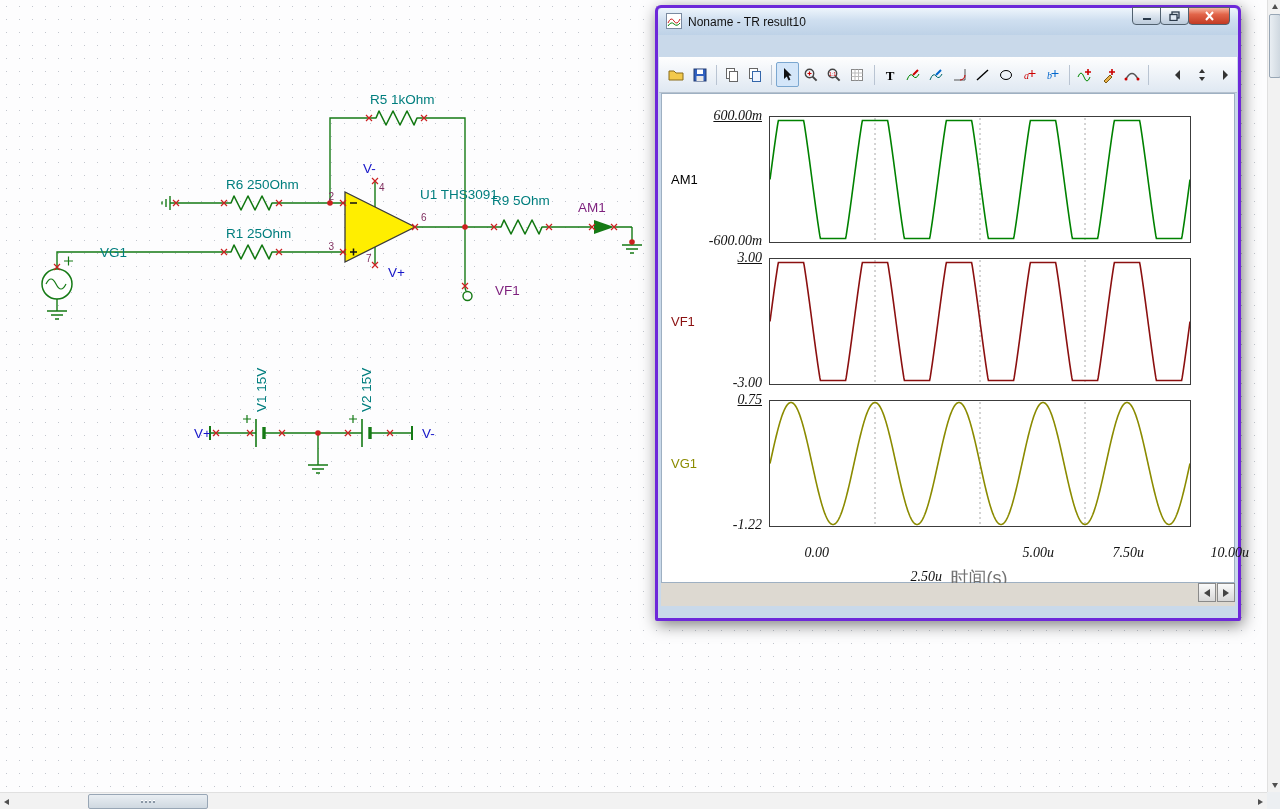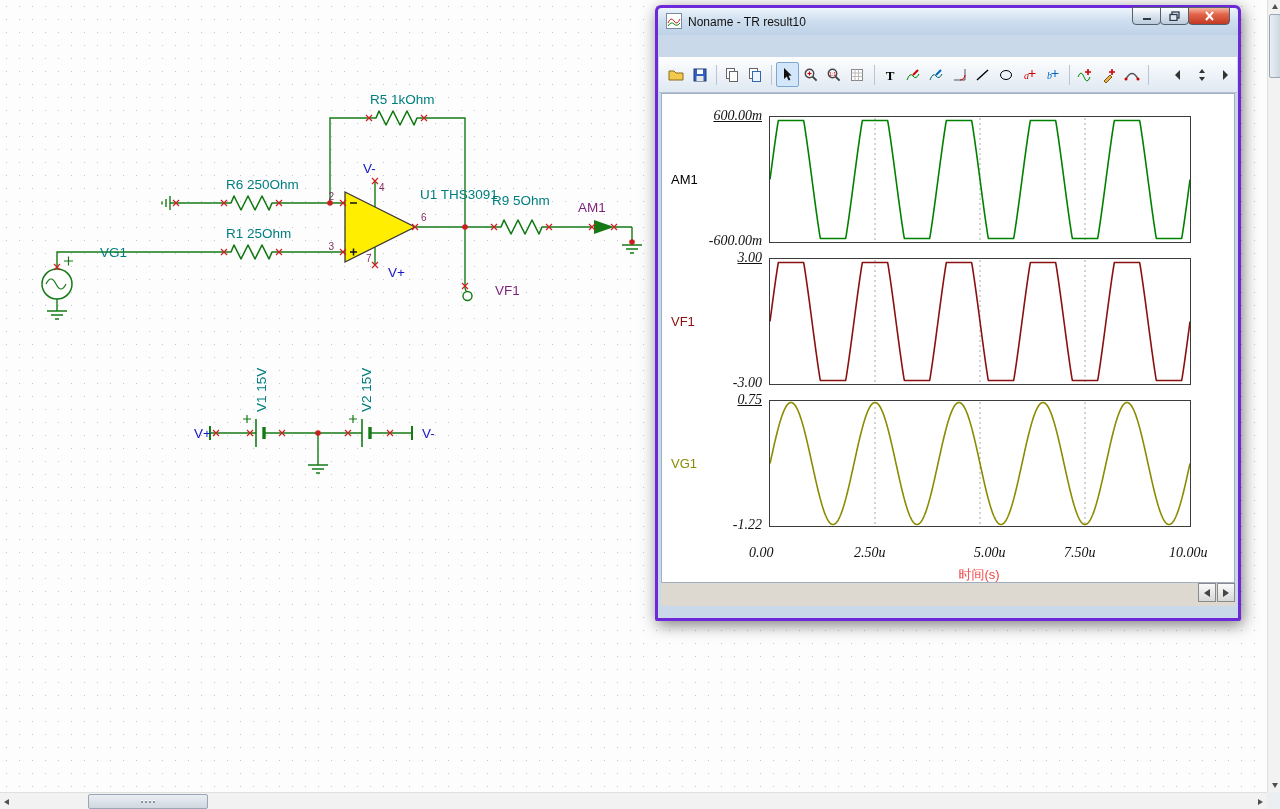--- a/index.html
+++ b/index.html
@@ -43,24 +43,24 @@
     background:#ffffff;border:1px solid #9eb0c2;box-sizing:border-box;}
   .plot{position:absolute;left:0;width:100%;height:125px;}
   .plotsvg{position:absolute;left:107px;top:0;border:1px solid #3c3c3c;background:#fff;}
   .series-label{position:absolute;left:9px;top:50%;transform:translateY(-50%);
     font-size:13px;}
   .ylab{position:absolute;left:4px;width:96px;text-align:right;
     font:italic 14px "Liberation Serif",serif;color:#111;}
   .ylab.ytop{top:-8px;text-decoration:underline;}
   .ylab.ybot{bottom:-8px;}
   .xticks{position:absolute;left:0;right:0;top:451px;height:18px;}
-  .xtick{position:absolute;width:80px;text-align:left;
+  .xtick{position:absolute;width:80px;text-align:right;
     font:italic 14px "Liberation Serif",serif;color:#111;}
   .xaxis-title{position:absolute;left:107px;width:420px;top:472px;text-align:center;
-    font-size:13px;color:#ef4444;}
+    font-size:18px;color:#737373;}
 
   .tabs-bar{position:absolute;left:3px;right:3px;top:575px;height:23px;
     background:#ddd9d1;display:flex;align-items:flex-start;padding-top:0;}
   .tab{font:10px "DejaVu Sans Mono",monospace;color:#222;padding:3px 4px 2px;
     background:#d6d2ca;border:1px solid #8a8a8a;border-top:none;
     border-radius:0 0 4px 4px;margin-right:1px;white-space:nowrap;}
   .tab.active{background:#ffffff;padding-bottom:4px;}
   .tab-nav{margin-left:auto;display:flex;}
   .tabnav-btn{width:16px;height:17px;border:1px solid #8a8a8a;background:linear-gradient(#fafafa,#d8d8d8);
     display:flex;align-items:center;justify-content:center;margin-left:1px;}
@@ -403,21 +403,21 @@
           <svg width="420" height="125" class="plotsvg">
             <line x1="105" x2="105" y1="1" y2="124" stroke="#a8a8a8" stroke-dasharray="2,3"></line>
             <line x1="210" x2="210" y1="1" y2="124" stroke="#a8a8a8" stroke-dasharray="2,3"></line>
             <line x1="315" x2="315" y1="1" y2="124" stroke="#a8a8a8" stroke-dasharray="2,3"></line>
             <path d="M0.00,62.50L0.53,60.11L1.05,57.71L1.57,55.33L2.10,52.96L2.63,50.60L3.15,48.26L3.68,45.94L4.20,43.65L4.72,41.39L5.25,39.16L5.78,36.96L6.30,34.81L6.83,32.69L7.35,30.63L7.88,28.61L8.40,26.65L8.93,24.74L9.45,22.88L9.97,21.09L10.50,19.37L11.03,17.71L11.55,16.12L12.08,14.60L12.60,13.15L13.13,11.78L13.65,10.49L14.18,9.28L14.70,8.15L15.22,7.10L15.75,6.14L16.27,5.27L16.80,4.49L17.32,3.79L17.85,3.19L18.38,2.67L18.90,2.25L19.43,1.92L19.95,1.69L20.48,1.55L21.00,1.50L21.52,1.55L22.05,1.69L22.57,1.92L23.10,2.25L23.63,2.67L24.15,3.19L24.67,3.79L25.20,4.49L25.72,5.27L26.25,6.14L26.78,7.10L27.30,8.15L27.83,9.28L28.35,10.49L28.88,11.78L29.40,13.15L29.92,14.60L30.45,16.12L30.97,17.71L31.50,19.37L32.02,21.09L32.55,22.88L33.08,24.74L33.60,26.65L34.13,28.61L34.65,30.63L35.18,32.69L35.70,34.81L36.22,36.96L36.75,39.16L37.27,41.39L37.80,43.65L38.32,45.94L38.85,48.26L39.38,50.60L39.90,52.96L40.43,55.33L40.95,57.71L41.48,60.11L42.00,62.50L42.53,64.89L43.05,67.29L43.57,69.67L44.10,72.04L44.63,74.40L45.15,76.74L45.67,79.06L46.20,81.35L46.73,83.61L47.25,85.84L47.77,88.04L48.30,90.19L48.83,92.31L49.35,94.37L49.88,96.39L50.40,98.35L50.92,100.26L51.45,102.12L51.98,103.91L52.50,105.63L53.02,107.29L53.55,108.88L54.08,110.40L54.60,111.85L55.13,113.22L55.65,114.51L56.18,115.72L56.70,116.85L57.23,117.90L57.75,118.86L58.28,119.73L58.80,120.51L59.32,121.21L59.85,121.81L60.37,122.33L60.90,122.75L61.42,123.08L61.95,123.31L62.47,123.45L63.00,123.50L63.52,123.45L64.05,123.31L64.58,123.08L65.10,122.75L65.63,122.33L66.15,121.81L66.67,121.21L67.20,120.51L67.73,119.73L68.25,118.86L68.78,117.90L69.30,116.85L69.83,115.72L70.35,114.51L70.88,113.22L71.40,111.85L71.93,110.40L72.45,108.88L72.97,107.29L73.50,105.63L74.02,103.91L74.55,102.12L75.08,100.26L75.60,98.35L76.13,96.39L76.65,94.37L77.17,92.31L77.70,90.19L78.22,88.04L78.75,85.84L79.28,83.61L79.80,81.35L80.33,79.06L80.85,76.74L81.38,74.40L81.90,72.04L82.42,69.67L82.95,67.29L83.48,64.89L84.00,62.50L84.53,60.11L85.05,57.71L85.57,55.33L86.10,52.96L86.63,50.60L87.15,48.26L87.67,45.94L88.20,43.65L88.72,41.39L89.25,39.16L89.77,36.96L90.30,34.81L90.83,32.69L91.35,30.63L91.88,28.61L92.40,26.65L92.92,24.74L93.45,22.88L93.98,21.09L94.50,19.37L95.03,17.71L95.55,16.12L96.08,14.60L96.60,13.15L97.13,11.78L97.65,10.49L98.18,9.28L98.70,8.15L99.22,7.10L99.75,6.14L100.27,5.27L100.80,4.49L101.33,3.79L101.85,3.19L102.38,2.67L102.90,2.25L103.42,1.92L103.95,1.69L104.47,1.55L105.00,1.50L105.52,1.55L106.05,1.69L106.57,1.92L107.10,2.25L107.62,2.67L108.15,3.19L108.67,3.79L109.20,4.49L109.72,5.27L110.25,6.14L110.77,7.10L111.30,8.15L111.82,9.28L112.35,10.49L112.88,11.78L113.40,13.15L113.92,14.60L114.45,16.12L114.97,17.71L115.50,19.37L116.02,21.09L116.55,22.88L117.08,24.74L117.60,26.65L118.13,28.61L118.65,30.63L119.17,32.69L119.70,34.81L120.23,36.96L120.75,39.16L121.28,41.39L121.80,43.65L122.33,45.94L122.85,48.26L123.38,50.60L123.90,52.96L124.43,55.33L124.95,57.71L125.48,60.11L126.00,62.50L126.53,64.89L127.05,67.29L127.58,69.67L128.10,72.04L128.63,74.40L129.15,76.74L129.68,79.06L130.20,81.35L130.73,83.61L131.25,85.84L131.77,88.04L132.30,90.19L132.82,92.31L133.35,94.37L133.88,96.39L134.40,98.35L134.92,100.26L135.45,102.12L135.97,103.91L136.50,105.63L137.03,107.29L137.55,108.88L138.07,110.40L138.60,111.85L139.13,113.22L139.65,114.51L140.17,115.72L140.70,116.85L141.22,117.90L141.75,118.86L142.28,119.73L142.80,120.51L143.32,121.21L143.85,121.81L144.38,122.33L144.90,122.75L145.43,123.08L145.95,123.31L146.47,123.45L147.00,123.50L147.53,123.45L148.05,123.31L148.58,123.08L149.10,122.75L149.63,122.33L150.15,121.81L150.68,121.21L151.20,120.51L151.72,119.73L152.25,118.86L152.78,117.90L153.30,116.85L153.83,115.72L154.35,114.51L154.88,113.22L155.40,111.85L155.93,110.40L156.45,108.88L156.98,107.29L157.50,105.63L158.02,103.91L158.55,102.12L159.07,100.26L159.60,98.35L160.13,96.39L160.65,94.37L161.17,92.31L161.70,90.19L162.22,88.04L162.75,85.84L163.28,83.61L163.80,81.35L164.32,79.06L164.85,76.74L165.38,74.40L165.90,72.04L166.42,69.67L166.95,67.29L167.47,64.89L168.00,62.50L168.53,60.11L169.05,57.71L169.57,55.33L170.10,52.96L170.63,50.60L171.15,48.26L171.68,45.94L172.20,43.65L172.72,41.39L173.25,39.16L173.78,36.96L174.30,34.81L174.83,32.69L175.35,30.63L175.88,28.61L176.40,26.65L176.93,24.74L177.45,22.88L177.97,21.09L178.50,19.37L179.03,17.71L179.55,16.12L180.08,14.60L180.60,13.15L181.13,11.78L181.65,10.49L182.18,9.28L182.70,8.15L183.23,7.10L183.75,6.14L184.27,5.27L184.80,4.49L185.32,3.79L185.85,3.19L186.38,2.67L186.90,2.25L187.42,1.92L187.95,1.69L188.47,1.55L189.00,1.50L189.53,1.55L190.05,1.69L190.57,1.92L191.10,2.25L191.63,2.67L192.15,3.19L192.67,3.79L193.20,4.49L193.72,5.27L194.25,6.14L194.78,7.10L195.30,8.15L195.82,9.28L196.35,10.49L196.88,11.78L197.40,13.15L197.93,14.60L198.45,16.12L198.97,17.71L199.50,19.37L200.03,21.09L200.55,22.88L201.08,24.74L201.60,26.65L202.13,28.61L202.65,30.63L203.18,32.69L203.70,34.81L204.22,36.96L204.75,39.16L205.28,41.39L205.80,43.65L206.33,45.94L206.85,48.26L207.38,50.60L207.90,52.96L208.43,55.33L208.95,57.71L209.48,60.11L210.00,62.50L210.52,64.89L211.05,67.29L211.58,69.67L212.10,72.04L212.63,74.40L213.15,76.74L213.68,79.06L214.20,81.35L214.72,83.61L215.25,85.84L215.78,88.04L216.30,90.19L216.82,92.31L217.35,94.37L217.88,96.39L218.40,98.35L218.92,100.26L219.45,102.12L219.98,103.91L220.50,105.63L221.03,107.29L221.55,108.88L222.08,110.40L222.60,111.85L223.13,113.22L223.65,114.51L224.17,115.72L224.70,116.85L225.22,117.90L225.75,118.86L226.27,119.73L226.80,120.51L227.33,121.21L227.85,121.81L228.37,122.33L228.90,122.75L229.43,123.08L229.95,123.31L230.47,123.45L231.00,123.50L231.53,123.45L232.05,123.31L232.57,123.08L233.10,122.75L233.63,122.33L234.15,121.81L234.67,121.21L235.20,120.51L235.73,119.73L236.25,118.86L236.77,117.90L237.30,116.85L237.83,115.72L238.35,114.51L238.88,113.22L239.40,111.85L239.93,110.40L240.45,108.88L240.97,107.29L241.50,105.63L242.03,103.91L242.55,102.12L243.07,100.26L243.60,98.35L244.13,96.39L244.65,94.37L245.17,92.31L245.70,90.19L246.23,88.04L246.75,85.84L247.28,83.61L247.80,81.35L248.33,79.06L248.85,76.74L249.38,74.40L249.90,72.04L250.42,69.67L250.95,67.29L251.47,64.89L252.00,62.50L252.52,60.11L253.05,57.71L253.58,55.33L254.10,52.96L254.62,50.60L255.15,48.26L255.68,45.94L256.20,43.65L256.72,41.39L257.25,39.16L257.78,36.96L258.30,34.81L258.82,32.69L259.35,30.63L259.88,28.61L260.40,26.65L260.93,24.74L261.45,22.88L261.98,21.09L262.50,19.37L263.02,17.71L263.55,16.12L264.07,14.60L264.60,13.15L265.13,11.78L265.65,10.49L266.18,9.28L266.70,8.15L267.22,7.10L267.75,6.14L268.28,5.27L268.80,4.49L269.32,3.79L269.85,3.19L270.38,2.67L270.90,2.25L271.43,1.92L271.95,1.69L272.48,1.55L273.00,1.50L273.52,1.55L274.05,1.69L274.58,1.92L275.10,2.25L275.63,2.67L276.15,3.19L276.67,3.79L277.20,4.49L277.73,5.27L278.25,6.14L278.77,7.10L279.30,8.15L279.82,9.28L280.35,10.49L280.88,11.78L281.40,13.15L281.93,14.60L282.45,16.12L282.97,17.71L283.50,19.37L284.03,21.09L284.55,22.88L285.07,24.74L285.60,26.65L286.13,28.61L286.65,30.63L287.18,32.69L287.70,34.81L288.23,36.96L288.75,39.16L289.27,41.39L289.80,43.65L290.32,45.94L290.85,48.26L291.38,50.60L291.90,52.96L292.43,55.33L292.95,57.71L293.47,60.11L294.00,62.50L294.53,64.89L295.05,67.29L295.57,69.67L296.10,72.04L296.63,74.40L297.15,76.74L297.68,79.06L298.20,81.35L298.73,83.61L299.25,85.84L299.77,88.04L300.30,90.19L300.83,92.31L301.35,94.37L301.88,96.39L302.40,98.35L302.92,100.26L303.45,102.12L303.98,103.91L304.50,105.63L305.02,107.29L305.55,108.88L306.07,110.40L306.60,111.85L307.13,113.22L307.65,114.51L308.18,115.72L308.70,116.85L309.22,117.90L309.75,118.86L310.28,119.73L310.80,120.51L311.32,121.21L311.85,121.81L312.38,122.33L312.90,122.75L313.43,123.08L313.95,123.31L314.48,123.45L315.00,123.50L315.52,123.45L316.05,123.31L316.57,123.08L317.10,122.75L317.63,122.33L318.15,121.81L318.68,121.21L319.20,120.51L319.72,119.73L320.25,118.86L320.78,117.90L321.30,116.85L321.82,115.72L322.35,114.51L322.88,113.22L323.40,111.85L323.93,110.40L324.45,108.88L324.98,107.29L325.50,105.63L326.02,103.91L326.55,102.12L327.08,100.26L327.60,98.35L328.13,96.39L328.65,94.37L329.17,92.31L329.70,90.19L330.23,88.04L330.75,85.84L331.27,83.61L331.80,81.35L332.32,79.06L332.85,76.74L333.38,74.40L333.90,72.04L334.43,69.67L334.95,67.29L335.47,64.89L336.00,62.50L336.53,60.11L337.05,57.71L337.57,55.33L338.10,52.96L338.63,50.60L339.15,48.26L339.68,45.94L340.20,43.65L340.73,41.39L341.25,39.16L341.77,36.96L342.30,34.81L342.82,32.69L343.35,30.63L343.88,28.61L344.40,26.65L344.93,24.74L345.45,22.88L345.97,21.09L346.50,19.37L347.03,17.71L347.55,16.12L348.07,14.60L348.60,13.15L349.13,11.78L349.65,10.49L350.18,9.28L350.70,8.15L351.23,7.10L351.75,6.14L352.27,5.27L352.80,4.49L353.33,3.79L353.85,3.19L354.38,2.67L354.90,2.25L355.42,1.92L355.95,1.69L356.48,1.55L357.00,1.50L357.52,1.55L358.05,1.69L358.57,1.92L359.10,2.25L359.63,2.67L360.15,3.19L360.68,3.79L361.20,4.49L361.72,5.27L362.25,6.14L362.78,7.10L363.30,8.15L363.82,9.28L364.35,10.49L364.88,11.78L365.40,13.15L365.93,14.60L366.45,16.12L366.98,17.71L367.50,19.37L368.02,21.09L368.55,22.88L369.07,24.74L369.60,26.65L370.13,28.61L370.65,30.63L371.18,32.69L371.70,34.81L372.22,36.96L372.75,39.16L373.28,41.39L373.80,43.65L374.32,45.94L374.85,48.26L375.38,50.60L375.90,52.96L376.43,55.33L376.95,57.71L377.48,60.11L378.00,62.50L378.52,64.89L379.05,67.29L379.58,69.67L380.10,72.04L380.63,74.40L381.15,76.74L381.67,79.06L382.20,81.35L382.73,83.61L383.25,85.84L383.77,88.04L384.30,90.19L384.82,92.31L385.35,94.37L385.88,96.39L386.40,98.35L386.93,100.26L387.45,102.12L387.97,103.91L388.50,105.63L389.03,107.29L389.55,108.88L390.07,110.40L390.60,111.85L391.13,113.22L391.65,114.51L392.18,115.72L392.70,116.85L393.23,117.90L393.75,118.86L394.27,119.73L394.80,120.51L395.32,121.21L395.85,121.81L396.38,122.33L396.90,122.75L397.43,123.08L397.95,123.31L398.47,123.45L399.00,123.50L399.53,123.45L400.05,123.31L400.57,123.08L401.10,122.75L401.63,122.33L402.15,121.81L402.68,121.21L403.20,120.51L403.73,119.73L404.25,118.86L404.77,117.90L405.30,116.85L405.83,115.72L406.35,114.51L406.88,113.22L407.40,111.85L407.92,110.40L408.45,108.88L408.98,107.29L409.50,105.63L410.02,103.91L410.55,102.12L411.07,100.26L411.60,98.35L412.13,96.39L412.65,94.37L413.18,92.31L413.70,90.19L414.22,88.04L414.75,85.84L415.28,83.61L415.80,81.35L416.32,79.06L416.85,76.74L417.38,74.40L417.90,72.04L418.43,69.67L418.95,67.29L419.48,64.89L420.00,62.50" fill="none" stroke="#8b8b00" stroke-width="1.6"></path>
           </svg>
         </div>
       </div>
     <div class="xticks" id="xticks">
         <span class="xtick" style="left: 87px;">0.00</span>
-        <span class="xtick" style="left: 192px;">2.50u</span>
+        <span class="xtick" style="left: 200px; margin-top: 24px;">2.50u</span>
         <span class="xtick" style="left: 312px;">5.00u</span>
         <span class="xtick" style="left: 402px;">7.50u</span>
         <span class="xtick" style="left: 507px;">10.00u</span>
       </div>
     <div class="xaxis-title">时间(s)</div>
   </div>
 
   <div class="tabs-bar">
     <div class="tab-nav">
       <div class="tabnav-btn">

